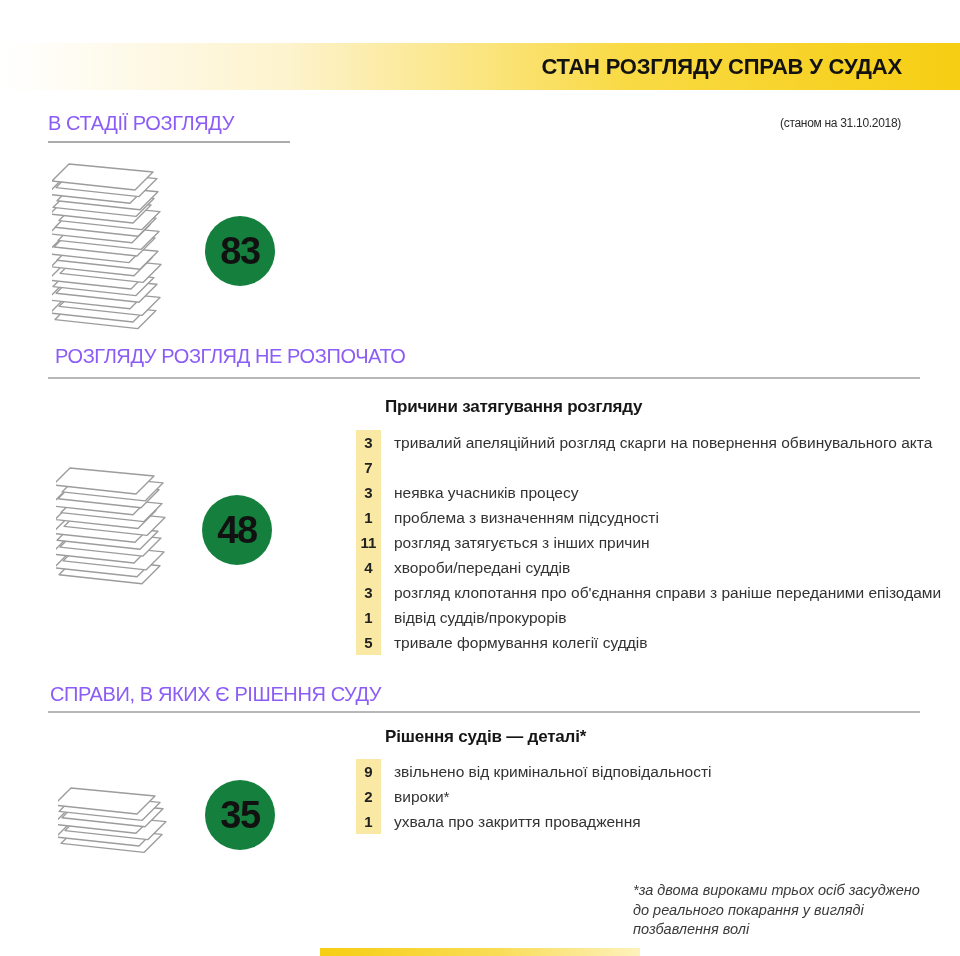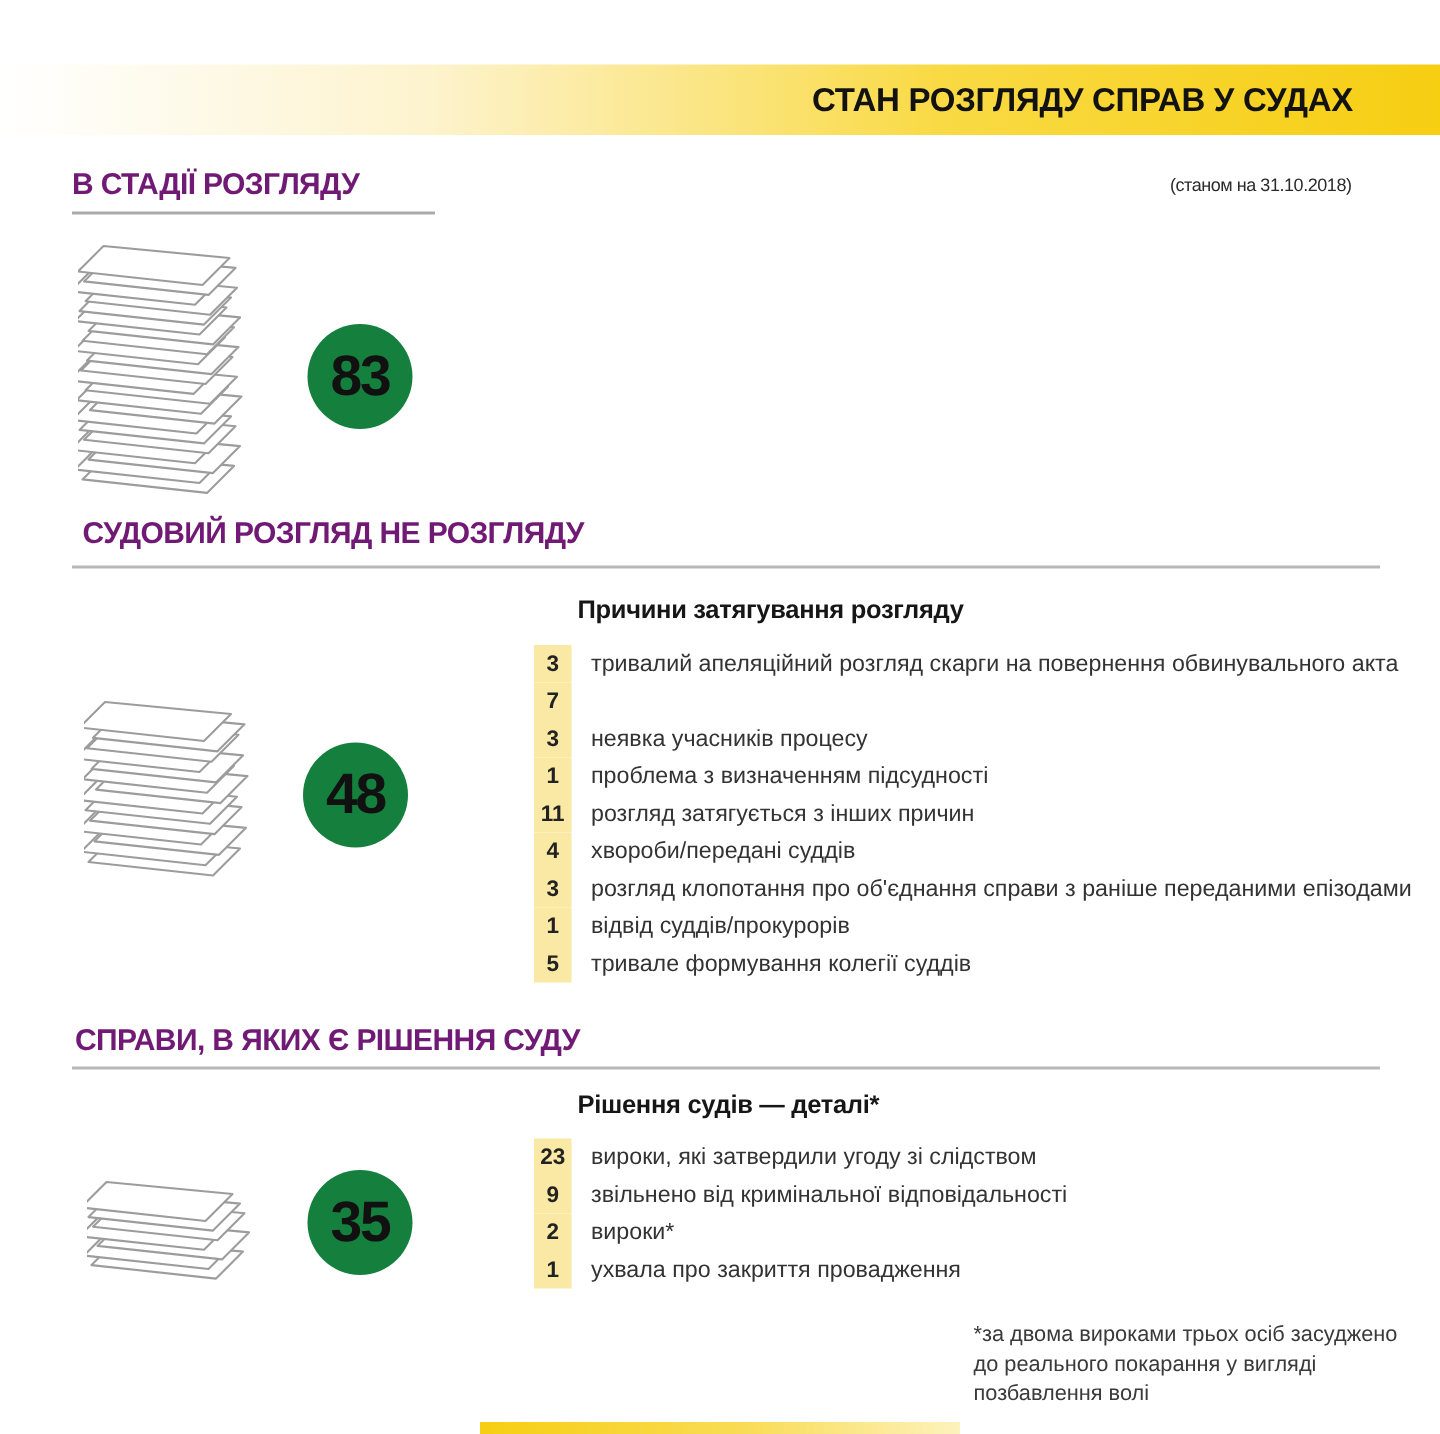--- a/index.html
+++ b/index.html
@@ -9,21 +9,21 @@
   }
   .top-bar{
     position:absolute;left:0;top:43px;width:960px;height:47px;
     background:linear-gradient(90deg,#ffffff 0%,#fdf3cd 30%,#f9da45 65%,#f6ce12 100%);
   }
   .top-bar .title{
     position:absolute;right:58px;top:0;height:47px;line-height:47px;
     font-size:22px;font-weight:bold;color:#121212;letter-spacing:-0.2px;white-space:nowrap;
   }
   .sec-heading{
-    position:absolute;font-size:20px;font-weight:bold;color:#701a75;
+    position:absolute;font-size:20px;font-weight:normal;color:#8b5cf6;
     letter-spacing:-0.4px;white-space:nowrap;
   }
   .h1{left:48px;top:112px;}
   .h2{left:55px;top:345px;}
   .h3{left:50px;top:683px;}
   .rule{position:absolute;height:2px;background:#ababab;}
   .rule-1{left:48px;top:141px;width:242px;}
   .rule-2{left:48px;top:377px;width:872px;background:#b8b8b8;}
   .rule-3{left:48px;top:711px;width:872px;background:#b8b8b8;}
   .date-note{
@@ -54,21 +54,21 @@
   .row{display:flex;height:25px;}
   .num{
     width:25px;background:#fae9a4;text-align:center;line-height:25px;
     font-weight:bold;font-size:15px;color:#222;flex:0 0 25px;
   }
   .lbl{
     padding-left:13px;line-height:25px;font-size:15.5px;color:#333;white-space:nowrap;
   }
   .footnote{
     position:absolute;left:633px;top:881px;width:294px;
-    font-size:14.5px;line-height:1.35;color:#3a3a3a;margin-left:16px;
+    font-style:italic;font-size:14.5px;line-height:1.35;color:#3a3a3a;
   }
   .bottom-bar{
     position:absolute;left:320px;top:948px;width:320px;height:8px;
     background:linear-gradient(90deg,#f6ce12 0%,#f9dc55 55%,#fdf2bd 100%);
   }
 </style>
 </head>
 <body>
 
 <div class="top-bar">
@@ -98,21 +98,21 @@
     <path d="M24 40.599999999999994 L108 48.599999999999994 L90 66.6 L7 57.599999999999994 Z" fill="#ffffff" stroke="#9c9c9c" stroke-width="1.4" stroke-linejoin="round"></path>
     <path d="M15 34 L99 42 L81 60 L-2 51 Z" fill="#ffffff" stroke="#9c9c9c" stroke-width="1.4" stroke-linejoin="round"></path>
     <path d="M18 27.4 L102 35.4 L84 53.4 L1 44.4 Z" fill="#ffffff" stroke="#9c9c9c" stroke-width="1.4" stroke-linejoin="round"></path>
     <path d="M22 20.799999999999997 L106 28.799999999999997 L88 46.8 L5 37.8 Z" fill="#ffffff" stroke="#9c9c9c" stroke-width="1.4" stroke-linejoin="round"></path>
     <path d="M12 14.2 L96 22.2 L78 40.2 L-5 31.2 Z" fill="#ffffff" stroke="#9c9c9c" stroke-width="1.4" stroke-linejoin="round"></path>
     <path d="M21 7.6 L105 15.6 L87 33.6 L4 24.6 Z" fill="#ffffff" stroke="#9c9c9c" stroke-width="1.4" stroke-linejoin="round"></path>
     <path d="M17 1 L101 9 L83 27 L0 18 Z" fill="#ffffff" stroke="#9c9c9c" stroke-width="1.4" stroke-linejoin="round"></path>
   </svg>
 <div class="badge badge-83">83</div>
 
-<div class="sec-heading h2">СУДОВИЙ РОЗГЛЯД НЕ РОЗГЛЯДУ</div>
+<div class="sec-heading h2">РОЗГЛЯДУ РОЗГЛЯД НЕ РОЗПОЧАТО</div>
 <div class="rule rule-2"></div>
 
 <div class="list-title lt-1">Причини затягування розгляду</div>
 
 <svg class="stack stack-mid" viewBox="0 0 112 120">
     <path d="M20 90.7 L104 98.7 L86 116.7 L3 107.7 Z" fill="#ffffff" stroke="#9c9c9c" stroke-width="1.4" stroke-linejoin="round"></path>
     <path d="M15 83.80000000000001 L99 91.80000000000001 L81 109.80000000000001 L-2 100.80000000000001 Z" fill="#ffffff" stroke="#9c9c9c" stroke-width="1.4" stroke-linejoin="round"></path>
     <path d="M24 76.9 L108 84.9 L90 102.9 L7 93.9 Z" fill="#ffffff" stroke="#9c9c9c" stroke-width="1.4" stroke-linejoin="round"></path>
     <path d="M12 70 L96 78 L78 96 L-5 87 Z" fill="#ffffff" stroke="#9c9c9c" stroke-width="1.4" stroke-linejoin="round"></path>
     <path d="M21 63.1 L105 71.1 L87 89.1 L4 80.1 Z" fill="#ffffff" stroke="#9c9c9c" stroke-width="1.4" stroke-linejoin="round"></path>
@@ -177,24 +177,20 @@
     <path d="M24 26.6 L108 34.6 L90 52.6 L7 43.6 Z" fill="#ffffff" stroke="#9c9c9c" stroke-width="1.4" stroke-linejoin="round"></path>
     <path d="M12 20.200000000000003 L96 28.200000000000003 L78 46.2 L-5 37.2 Z" fill="#ffffff" stroke="#9c9c9c" stroke-width="1.4" stroke-linejoin="round"></path>
     <path d="M21 13.8 L105 21.8 L87 39.8 L4 30.8 Z" fill="#ffffff" stroke="#9c9c9c" stroke-width="1.4" stroke-linejoin="round"></path>
     <path d="M18 7.4 L102 15.4 L84 33.4 L1 24.4 Z" fill="#ffffff" stroke="#9c9c9c" stroke-width="1.4" stroke-linejoin="round"></path>
     <path d="M13 1 L97 9 L79 27 L-4 18 Z" fill="#ffffff" stroke="#9c9c9c" stroke-width="1.4" stroke-linejoin="round"></path>
   </svg>
 <div class="badge badge-35">35</div>
 
 <div class="list list-2">
   <div class="row">
-    <span class="num">23</span>
-    <span class="lbl">вироки, які затвердили угоду зі слідством</span>
-  </div>
-  <div class="row">
     <span class="num">9</span>
     <span class="lbl">звільнено від кримінальної відповідальності</span>
   </div>
   <div class="row">
     <span class="num">2</span>
     <span class="lbl">вироки*</span>
   </div>
   <div class="row">
     <span class="num">1</span>
     <span class="lbl">ухвала про закриття провадження</span>

